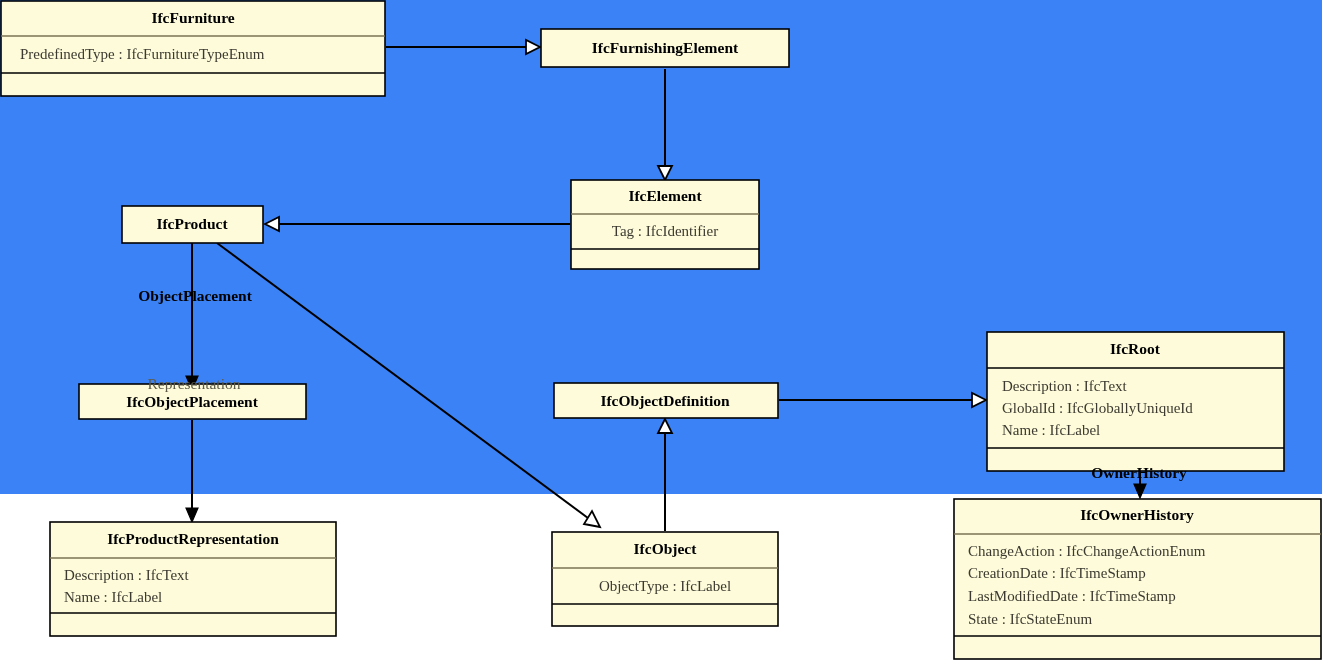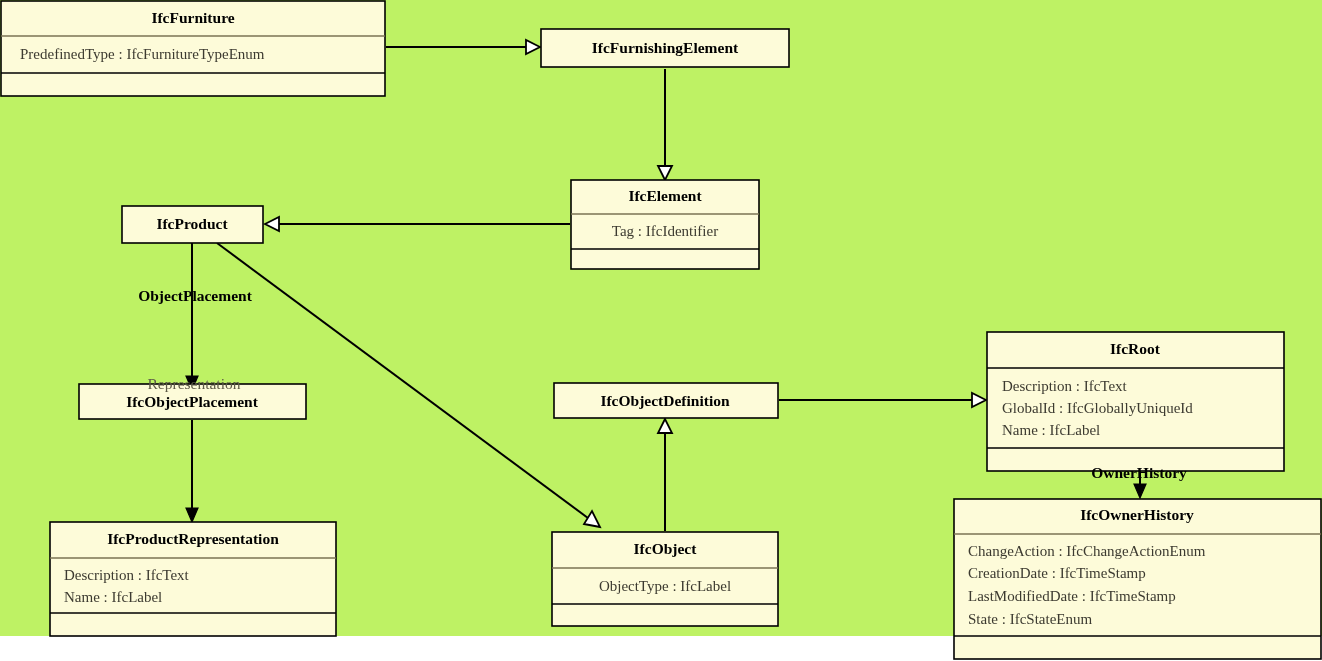--- a/index.html
+++ b/index.html
@@ -9,22 +9,22 @@
   }
   body {
     width: 1322px;
     height: 661px;
     overflow: hidden;
     font-family: "Liberation Serif", "DejaVu Serif", serif;
   }
   #diagram-root {
     position: relative;
     width: 1322px;
-    height: 636px;
-    background: #bef264;
+    height: 494px;
+    background: #3b82f6;
   }
   svg.uml-canvas {
     position: absolute;
     left: 0;
     top: 0;
     width: 1322px;
     height: 661px;
     display: block;
   }
   .cls-box-rect {

